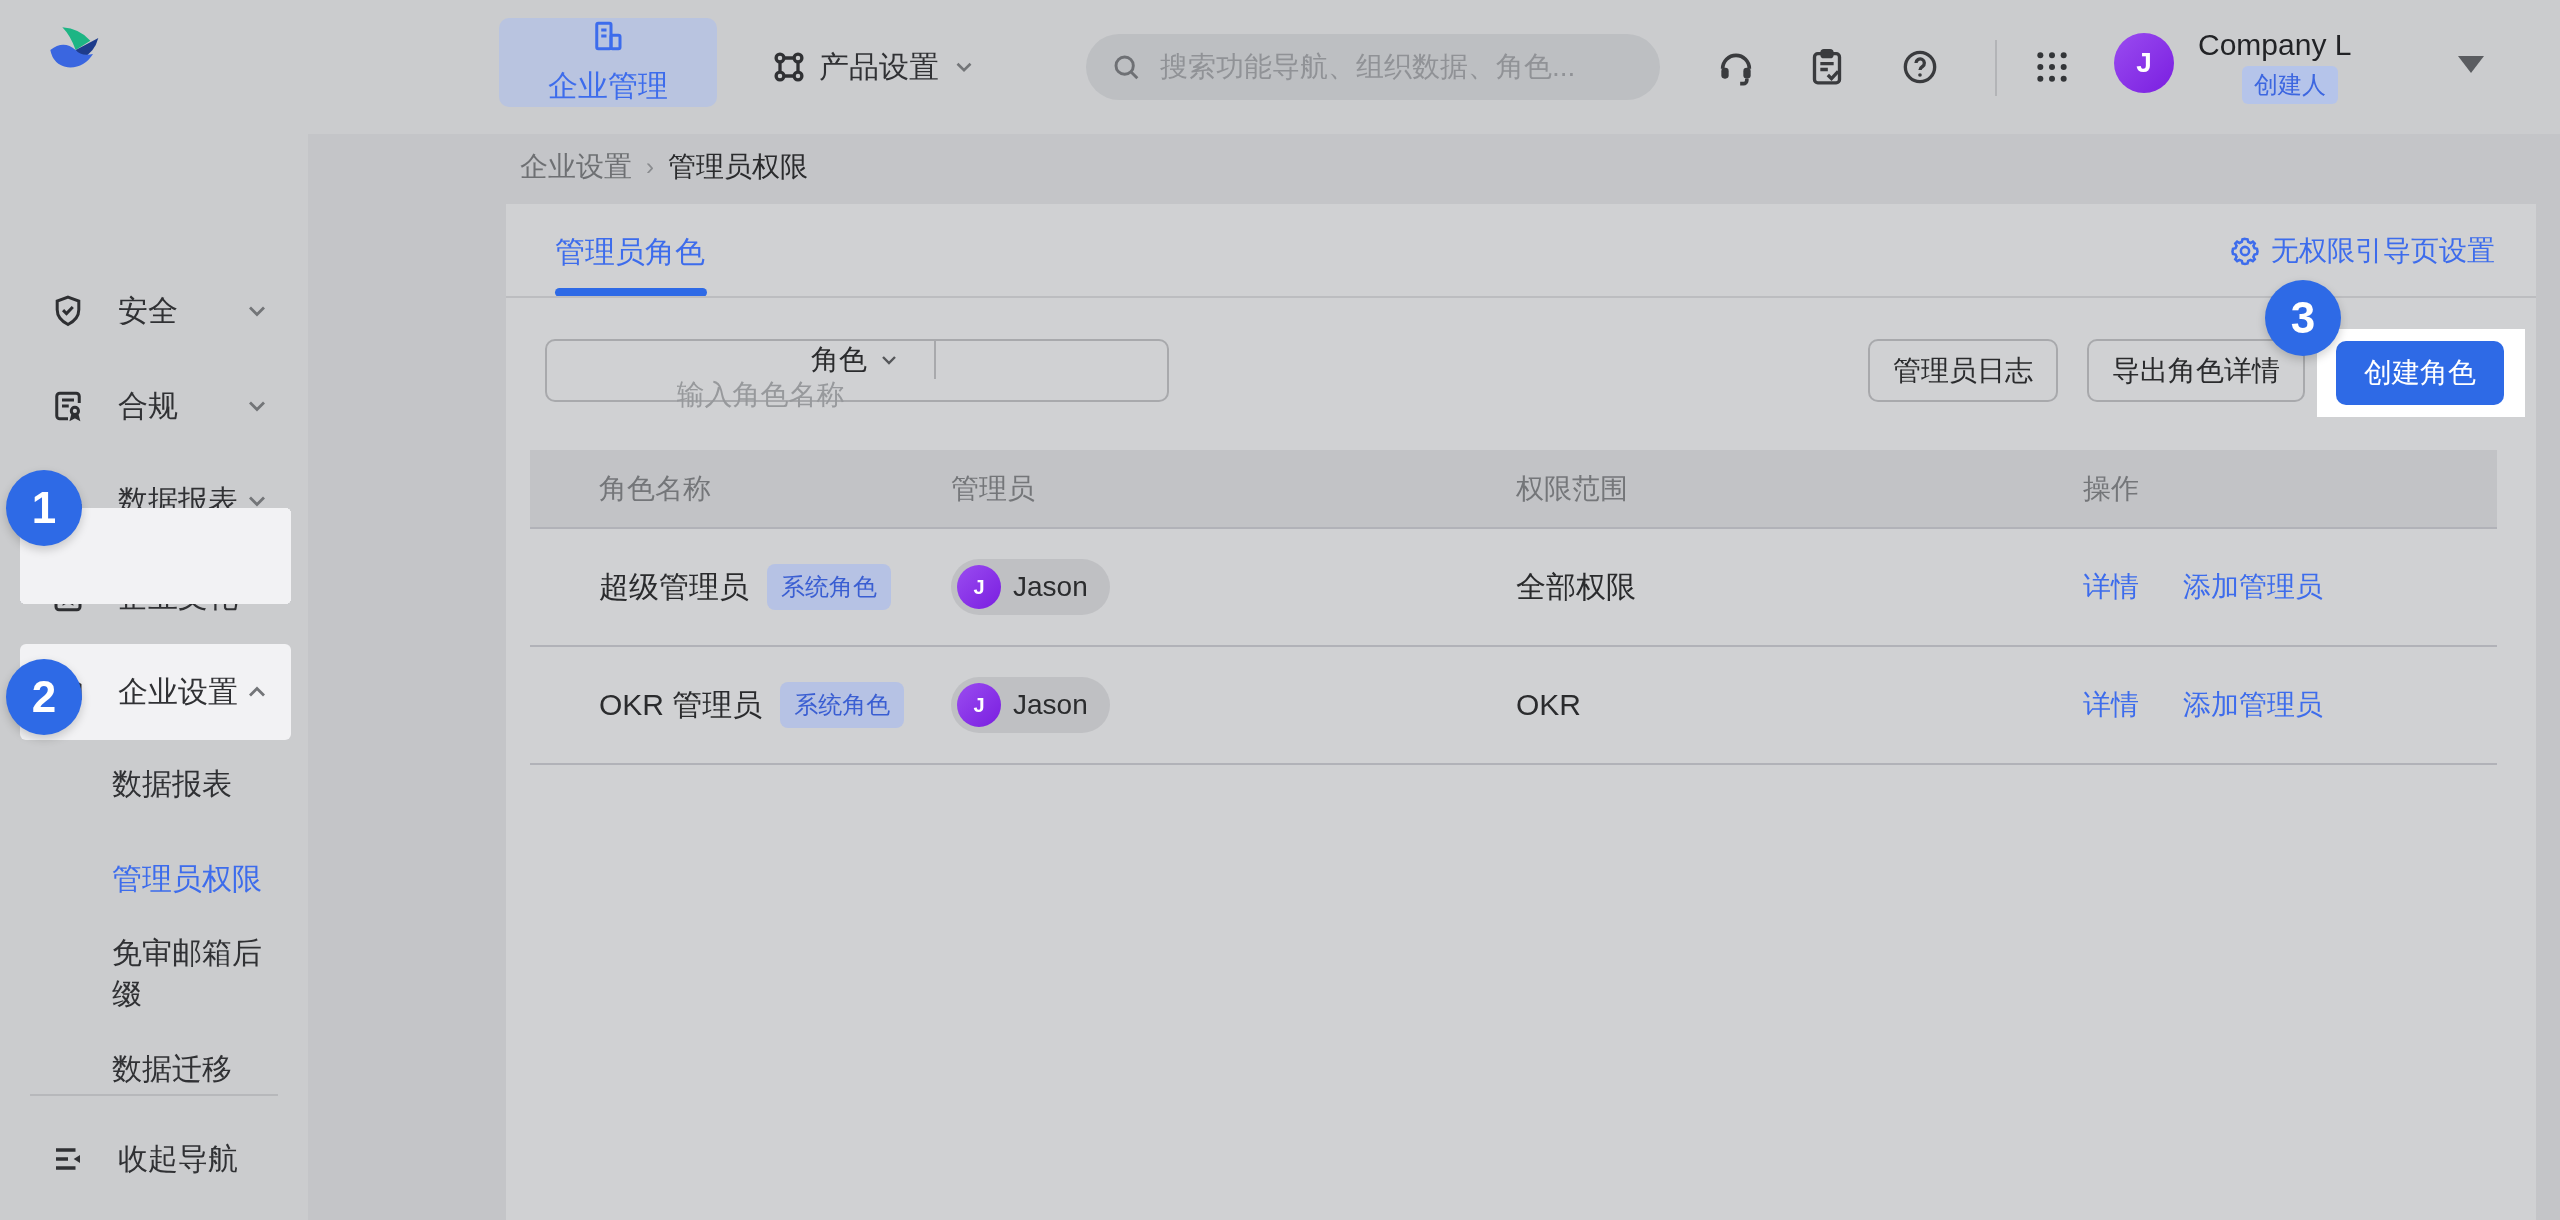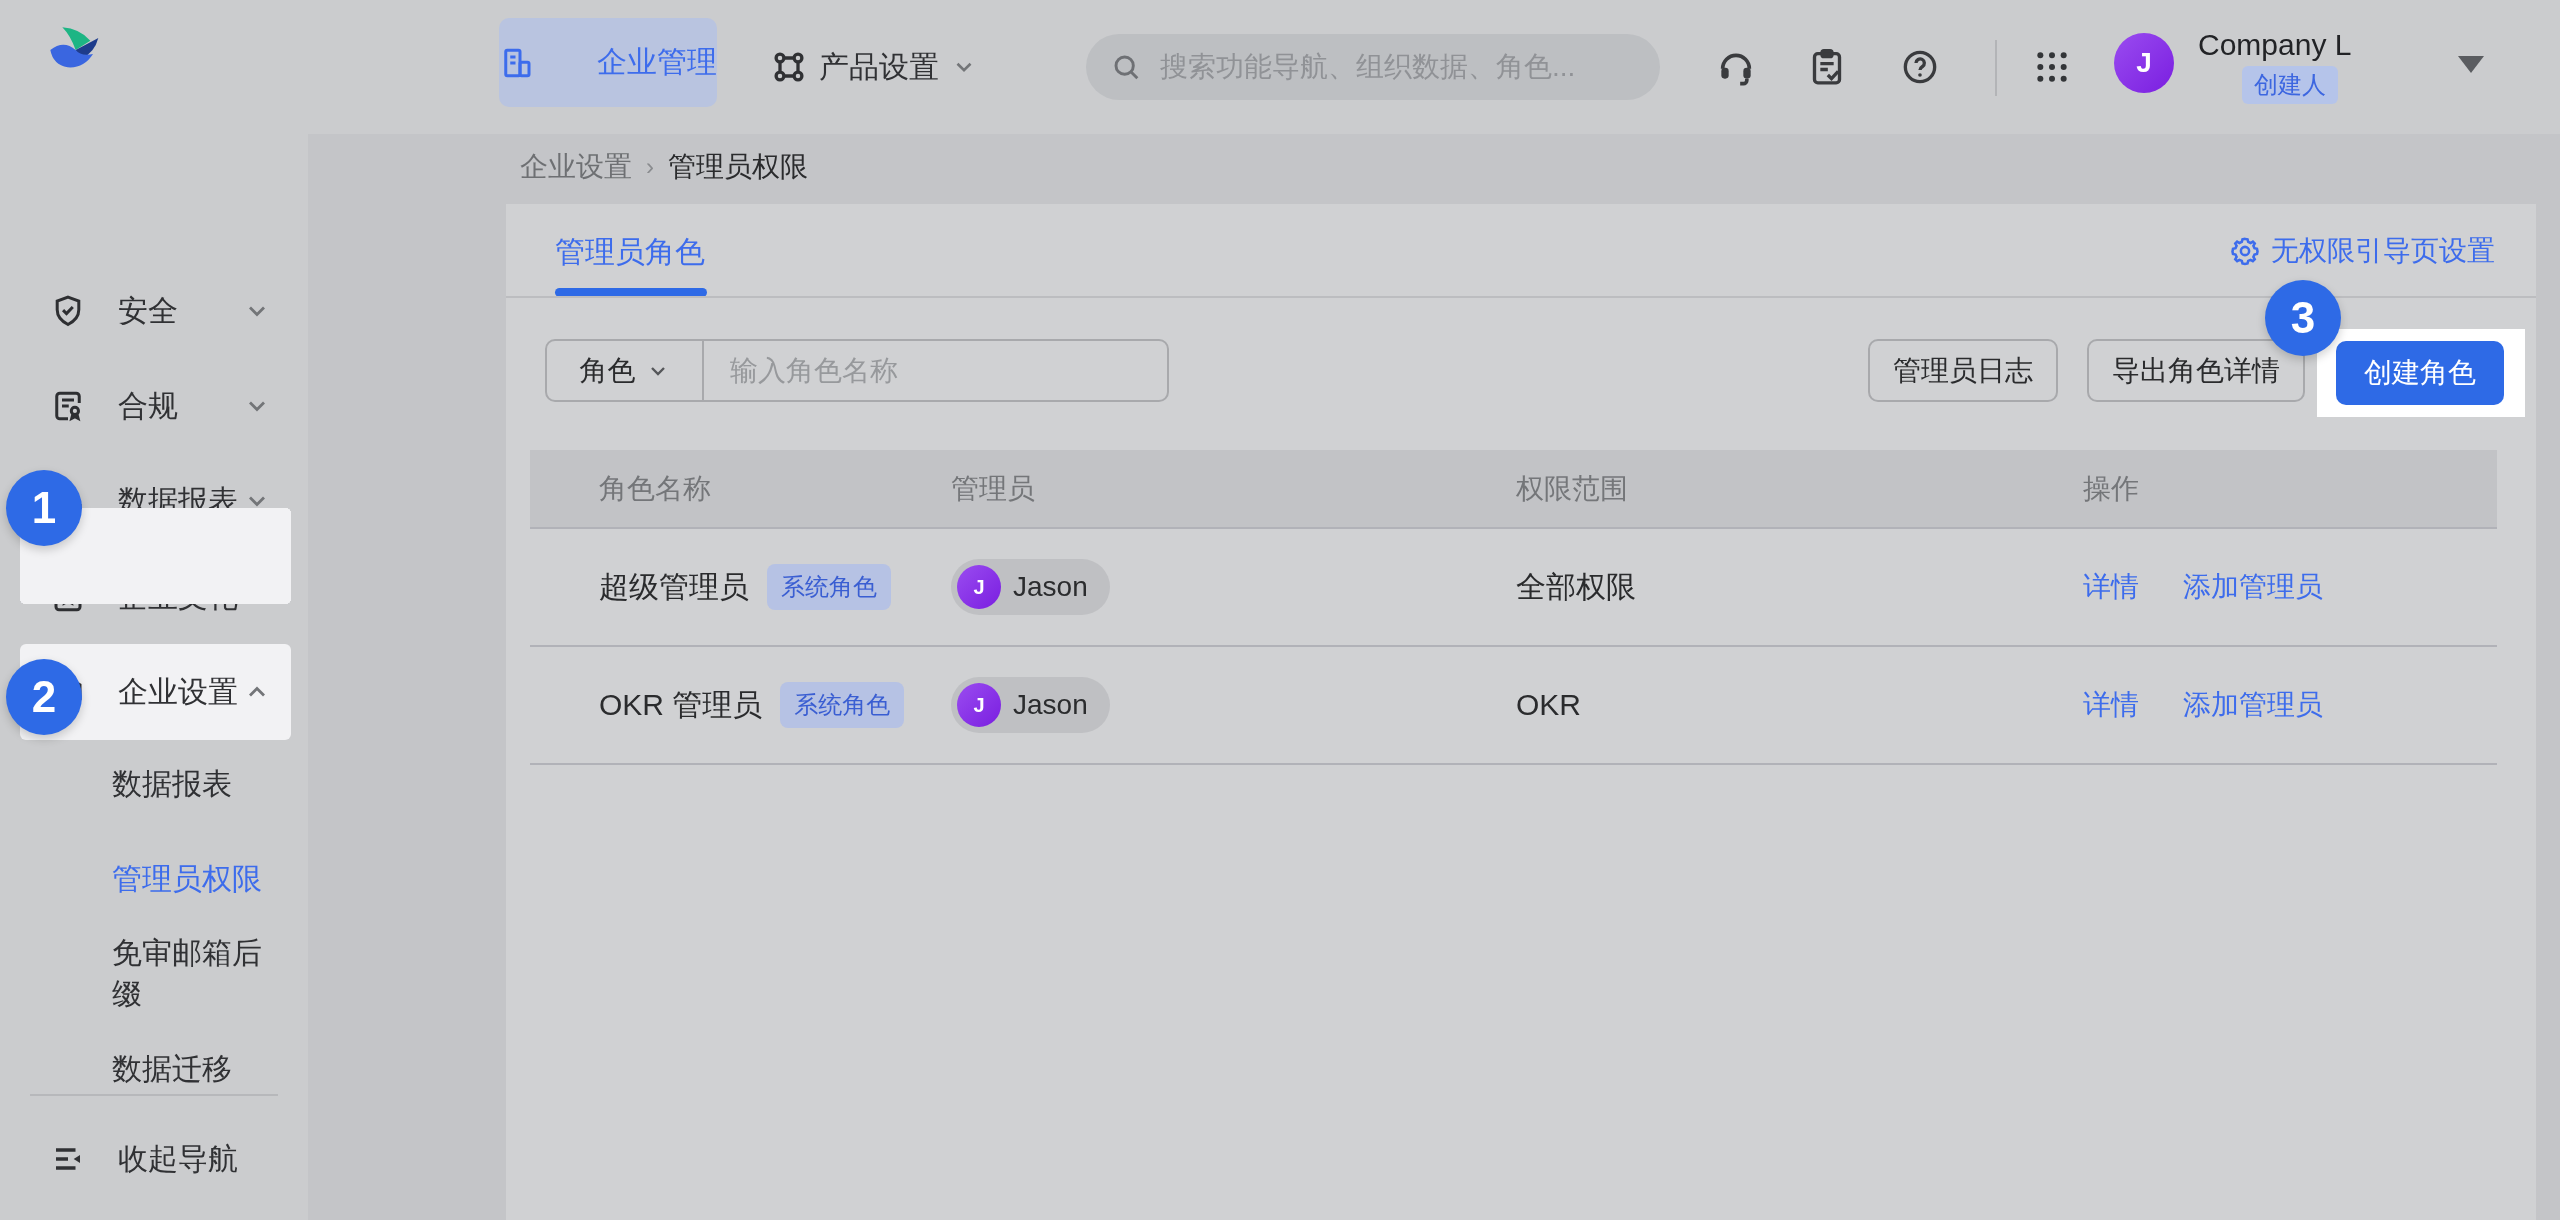--- a/index.html
+++ b/index.html
@@ -24,22 +24,22 @@
   }
   *{box-sizing:border-box;}
   html,body{margin:0;padding:0;}
   body{font-family:"Liberation Sans","DejaVu Sans",sans-serif;color:var(--text-dark);}
   .app{position:relative;width:2560px;height:1220px;overflow:hidden;background:var(--bg-content);}
 
   
   .topbar{position:absolute;left:0;top:0;width:2560px;height:134px;background:var(--bg-top);}
   .logo{position:absolute;left:45px;top:22px;width:64px;height:64px;}
   .nav-enterprise{position:absolute;left:499px;top:18px;width:218px;height:89px;border-radius:10px;
-    background:var(--nav-active-bg);display:flex;align-items:center;justify-content:space-between;gap:12px;
-    color:var(--accent);font-size:30px;cursor:pointer;}
+    background:var(--nav-active-bg);display:flex;align-items:center;justify-content:flex-end;gap:12px;
+    color:var(--accent);font-size:30px;cursor:pointer;flex-direction:column;}
   .nav-product{position:absolute;left:771px;top:0;height:134px;display:flex;align-items:center;gap:12px;
     color:#303134;font-size:30px;cursor:pointer;}
   .searchbox{position:absolute;left:1086px;top:34px;width:574px;height:66px;border-radius:33px;
     background:var(--search-bg);display:flex;align-items:center;padding:0 24px;gap:16px;}
   .searchbox input{flex:1;border:none;outline:none;background:transparent;font-size:28px;color:var(--text-mid);
     font-family:inherit;}
   .searchbox input::placeholder{color:#909296;}
   .tb-icon{position:absolute;top:43px;width:48px;height:48px;display:flex;align-items:center;justify-content:center;
     color:#3a3b3e;cursor:pointer;}
   .tb-divider{position:absolute;left:1995px;top:40px;width:2px;height:56px;background:#b3b4b7;}
@@ -77,21 +77,21 @@
 
   
   .panel{position:absolute;left:506px;top:204px;width:2030px;height:1016px;background:var(--panel);}
   .tab{position:absolute;left:49px;top:28px;font-size:30px;color:var(--accent);font-weight:500;cursor:pointer;}
   .tab-underline{position:absolute;left:49px;top:84px;width:152px;height:9px;border-radius:5px;background:var(--accent-strong);}
   .tab-divider{position:absolute;left:0;top:92px;width:2030px;height:2px;background:#bcbdc0;}
   .guide-link{position:absolute;right:41px;top:28px;display:flex;align-items:center;gap:10px;
     font-size:28px;color:var(--accent);cursor:pointer;}
 
   .filter-group{position:absolute;left:39px;top:135px;width:624px;height:63px;border:2px solid #a8a9ac;
-    border-radius:10px;display:flex;align-items:center;}
+    border-radius:10px;display:flex;align-items:center;flex-direction:column;}
   .filter-select{width:157px;height:100%;display:flex;align-items:center;justify-content:center;gap:10px;
     font-size:28px;color:var(--text-dark);cursor:pointer;border-right:2px solid #a8a9ac;}
   .filter-input{flex:1;height:100%;}
   .filter-input input{width:100%;height:100%;border:none;outline:none;background:transparent;
     font-size:28px;padding:0 26px;color:var(--text-mid);font-family:inherit;}
   .filter-input input::placeholder{color:#97999c;}
 
   .btn-outline{position:absolute;top:135px;height:63px;border:2px solid #a8a9ac;border-radius:10px;
     background:transparent;font-size:28px;color:var(--text-dark);display:flex;align-items:center;
     justify-content:center;cursor:pointer;font-family:inherit;}

